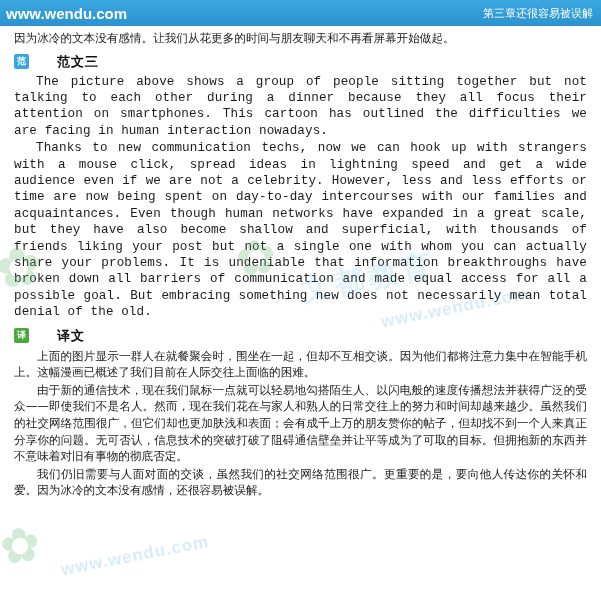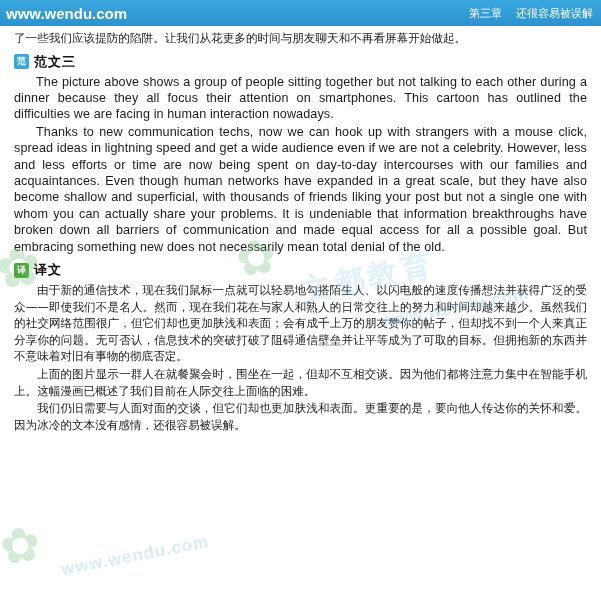--- a/index.html
+++ b/index.html
@@ -33,39 +33,38 @@
     font-size: 15px;
     color: #ffffff;
     letter-spacing: 0px;
   }
   .header-right {
     font-family: "Liberation Sans", sans-serif;
     font-size: 11px;
     color: #ffffff;
     display: flex;
     align-items: flex-end;
-    gap: 14px;
   }
 
   
   .page {
     position: relative;
     padding: 4px 14px 0 14px;
     box-sizing: border-box;
   }
 
   p {
     margin: 0 0 1px 0;
     font-size: 12.6px;
     line-height: 16.4px;
     text-align: justify;
     text-justify: inter-word;
   }
   p.en {
-    font-family: Liberation Sans, sans-serif;
+    font-family: Liberation Mono, monospace;
     text-indent: 22px;
     letter-spacing: 0.1px;
   }
   p.cn {
     font-family: "DejaVu Sans", sans-serif;
     font-size: 11.6px;
     line-height: 16.6px;
     text-indent: 23px;
     letter-spacing: 0px;
   }
@@ -93,20 +92,21 @@
   .sec-head .badge.green {
     background: #4aa93a;
     border-radius: 2px;
   }
   .sec-head .title {
     font-family: "DejaVu Sans", sans-serif;
     font-weight: bold;
     font-size: 13px;
     color: #111;
     letter-spacing: 1px;
+    margin-left: 23px;
   }
 
   
   .wm {
     position: absolute;
     pointer-events: none;
     user-select: none;
     font-family: "Liberation Sans", sans-serif;
     font-weight: bold;
     color: rgba(60, 160, 215, 0.20);
@@ -143,30 +143,30 @@
 
 <div class="page">
 
   <div class="wm wm-cn" style="left: 300px; top: 232px;">文都教育</div>
   <div class="wm wm-text" style="left: 380px; top: 272px;">www.wendu.com</div>
   <div class="wm wm-text" style="left: 60px; top: 520px;">www.wendu.com</div>
   <div class="wm-leaf" style="left: -4px; top: 215px;">✿</div>
   <div class="wm-leaf" style="left: 236px; top: 208px; font-size:48px;">✿</div>
   <div class="wm-leaf" style="left: 0px; top: 496px; font-size:48px;">✿</div>
 
-  <p class="cn cn-noindent">了一些我们应该提防的陷阱。让我们从花更多的时间与朋友聊天和不再看屏幕开始做起。</p>
+  <p class="cn cn-noindent">因为冰冷的文本没有感情。让我们从花更多的时间与朋友聊天和不再看屏幕开始做起。</p>
 
   <div class="sec-head">
     <span class="badge">范</span>
     <span class="title">范文三</span>
   </div>
   <p class="en">The picture above shows a group of people sitting together but not talking to each other during a dinner because they all focus their attention on smartphones. This cartoon has outlined the difficulties we are facing in human interaction nowadays.</p>
   <p class="en">Thanks to new communication techs, now we can hook up with strangers with a mouse click, spread ideas in lightning speed and get a wide audience even if we are not a celebrity. However, less and less efforts or time are now being spent on day-to-day intercourses with our families and acquaintances. Even though human networks have expanded in a great scale, but they have also become shallow and superficial, with thousands of friends liking your post but not a single one with whom you can actually share your problems. It is undeniable that information breakthroughs have broken down all barriers of communication and made equal access for all a possible goal. But embracing something new does not necessarily mean total denial of the old.</p>
 
   <div class="sec-head">
     <span class="badge green">译</span>
     <span class="title">译文</span>
   </div>
+  <p class="cn">上面的图片显示一群人在就餐聚会时，围坐在一起，但却不互相交谈。因为他们都将注意力集中在智能手机上。这幅漫画已概述了我们目前在人际交往上面临的困难。</p>
   <p class="cn">由于新的通信技术，现在我们鼠标一点就可以轻易地勾搭陌生人、以闪电般的速度传播想法并获得广泛的受众——即使我们不是名人。然而，现在我们花在与家人和熟人的日常交往上的努力和时间却越来越少。虽然我们的社交网络范围很广，但它们却也更加肤浅和表面；会有成千上万的朋友赞你的帖子，但却找不到一个人来真正分享你的问题。无可否认，信息技术的突破打破了阻碍通信壁垒并让平等成为了可取的目标。但拥抱新的东西并不意味着对旧有事物的彻底否定。</p>
-  <p class="cn">上面的图片显示一群人在就餐聚会时，围坐在一起，但却不互相交谈。因为他们都将注意力集中在智能手机上。这幅漫画已概述了我们目前在人际交往上面临的困难。</p>
-  <p class="cn">我们仍旧需要与人面对面的交谈，但它们却也更加肤浅和表面。更重要的是，要向他人传达你的关怀和爱。因为冰冷的文本没有感情，还很容易被误解。</p>
+  <p class="cn">我们仍旧需要与人面对面的交谈，虽然我们的社交网络范围很广。更重要的是，要向他人传达你的关怀和爱。因为冰冷的文本没有感情，还很容易被误解。</p>
 
 </div>
 
 </body></html>

